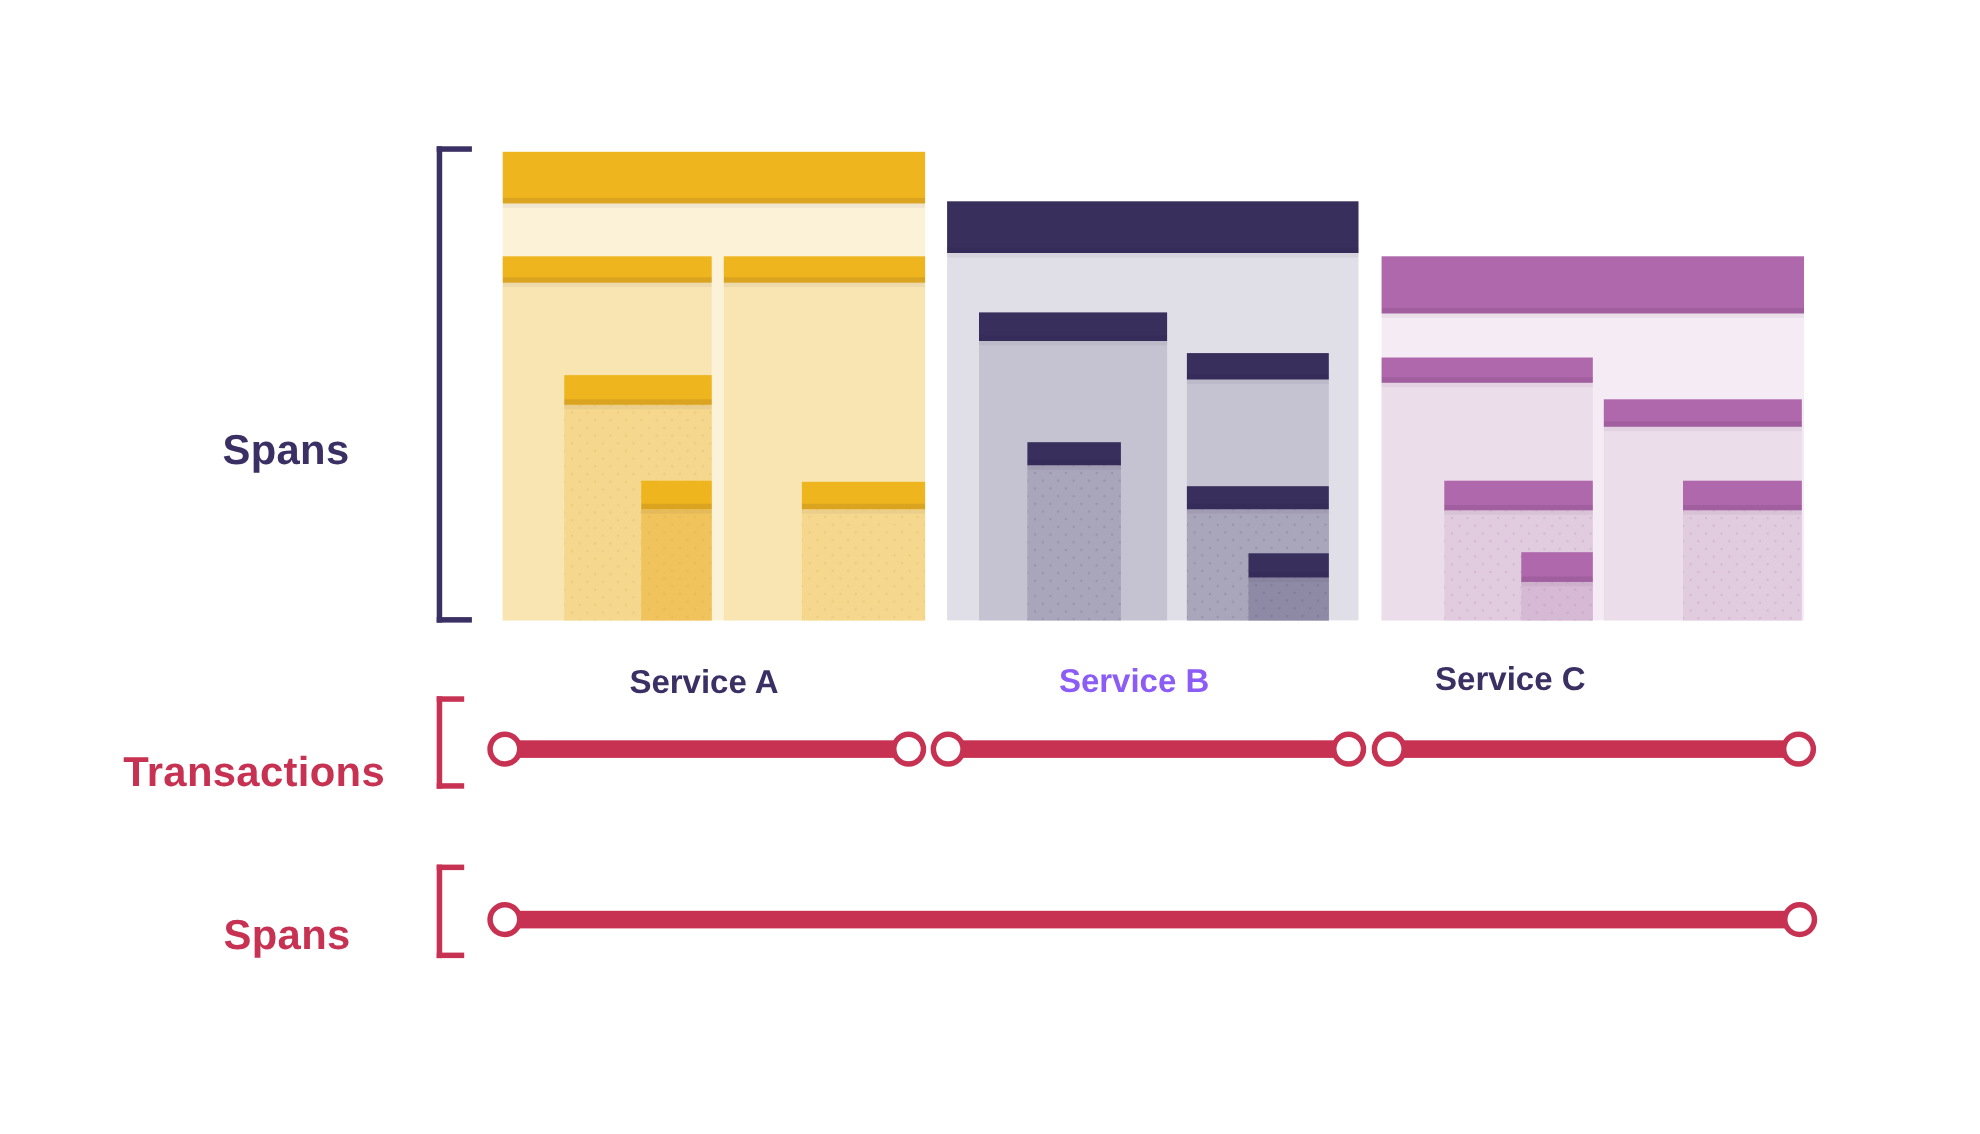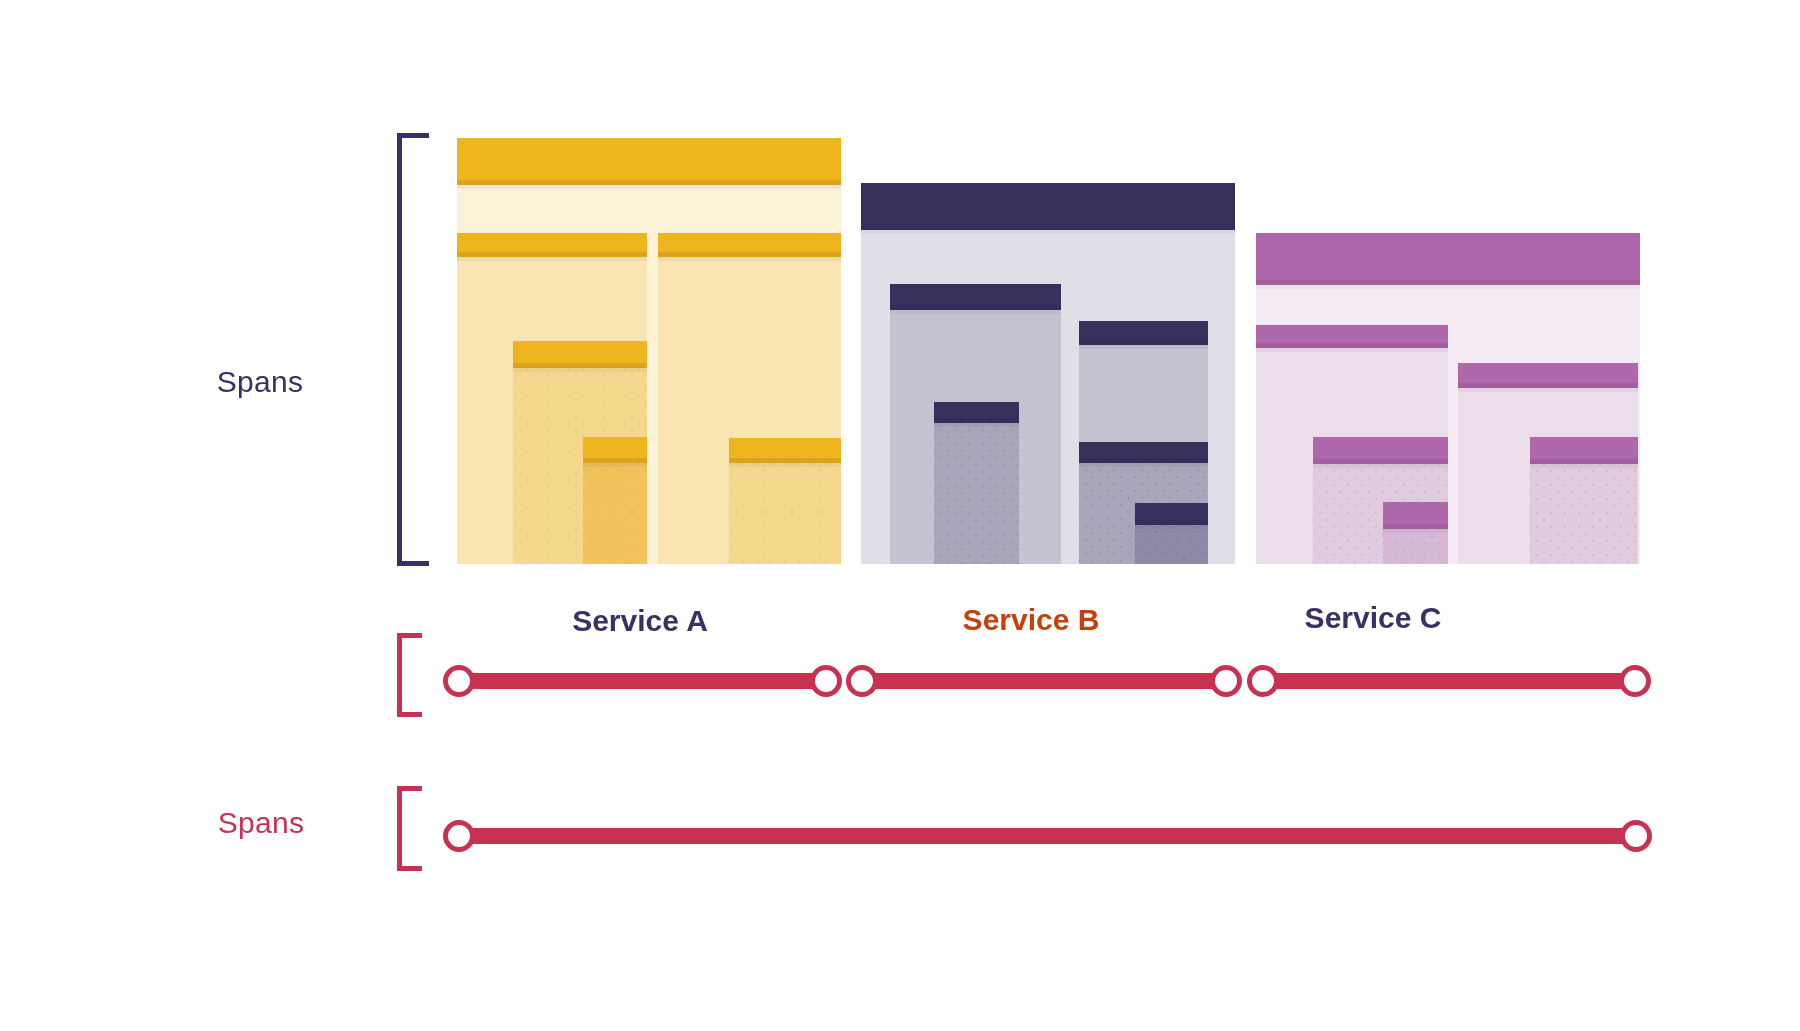--- a/index.html
+++ b/index.html
@@ -6,24 +6,25 @@
   .canvas{
     position:relative;
     width:1800px;height:1031px;
     background:#ffffff;
     font-family:"Liberation Sans", sans-serif;
     overflow:hidden;
   }
   .row-label{
     position:absolute;
     transform:translate(-50%,-50%);
-    font-weight:400;
-    font-size:30px;
+    font-weight:700;
+    font-size:38px;
     letter-spacing:.3px;
     white-space:nowrap;
+    margin-top:28px;
   }
   #spans-label{left:260px;top:382px;}
   #transactions-label{left:231px;top:675px;}
   #trace-label{left:261px;top:823px;}
   .bracket{
     position:absolute;
     box-sizing:border-box;
     border-style:solid;
     background:transparent;
   }
@@ -54,20 +55,21 @@
 </style>
 </head>
 <body>
 
 <div class="canvas">
 
   <div class="bracket" id="spans-bracket" style="border-color: rgb(58, 48, 100);"></div>
   <div class="row-label" id="spans-label" style="color: rgb(58, 48, 100);">Spans</div>
 
   <div class="bracket" id="transactions-bracket" style="border-color: rgb(199, 50, 82);"></div>
+  <div class="row-label" id="transactions-label" style="color: rgb(199, 50, 82);">Transactions</div>
 
   <div class="bracket" id="trace-bracket" style="border-color: rgb(199, 50, 82);"></div>
   <div class="row-label" id="trace-label" style="color: rgb(199, 50, 82);">Spans</div>
 
   <div id="services-layer">
       <div class="span-body" style="left: 457px; top: 185px; width: 384px; height: 379px; background-color: rgb(251, 242, 216);"></div>
       <div class="span-body" style="left: 457px; top: 257px; width: 190px; height: 307px; background-color: rgb(248, 229, 178);"></div>
       <div class="span-body" style="left: 658px; top: 257px; width: 183px; height: 307px; background-color: rgb(248, 229, 178);"></div>
       <div class="span-body" style="left: 513px; top: 368px; width: 134px; height: 196px; background-color: rgb(245, 216, 142); background-image: radial-gradient(rgba(200, 150, 40, 0.18) 1.3px, transparent 1.4px), radial-gradient(rgba(200, 150, 40, 0.18) 1.3px, transparent 1.4px); background-size: 14px 14px; background-position: 0px 0px, 7px 7px;"></div>
       <div class="span-body" style="left: 729px; top: 463px; width: 112px; height: 101px; background-color: rgb(245, 216, 142); background-image: radial-gradient(rgba(200, 150, 40, 0.18) 1.3px, transparent 1.4px), radial-gradient(rgba(200, 150, 40, 0.18) 1.3px, transparent 1.4px); background-size: 14px 14px; background-position: 0px 0px, 7px 7px;"></div>
@@ -84,21 +86,21 @@
       <div class="span-body" style="left: 1079px; top: 345px; width: 129px; height: 219px; background-color: rgb(197, 194, 209);"></div>
       <div class="span-body" style="left: 934px; top: 423px; width: 85px; height: 141px; background-color: rgb(169, 165, 186); background-image: radial-gradient(rgba(56, 47, 93, 0.14) 1.3px, transparent 1.4px), radial-gradient(rgba(56, 47, 93, 0.14) 1.3px, transparent 1.4px); background-size: 14px 14px; background-position: 0px 0px, 7px 7px;"></div>
       <div class="span-body" style="left: 1079px; top: 463px; width: 129px; height: 101px; background-color: rgb(169, 165, 186); background-image: radial-gradient(rgba(56, 47, 93, 0.14) 1.3px, transparent 1.4px), radial-gradient(rgba(56, 47, 93, 0.14) 1.3px, transparent 1.4px); background-size: 14px 14px; background-position: 0px 0px, 7px 7px;"></div>
       <div class="span-body" style="left: 1135px; top: 525px; width: 73px; height: 39px; background-color: rgb(142, 137, 164); background-image: radial-gradient(rgba(56, 47, 93, 0.14) 1.3px, transparent 1.4px), radial-gradient(rgba(56, 47, 93, 0.14) 1.3px, transparent 1.4px); background-size: 14px 14px; background-position: 0px 0px, 7px 7px;"></div>
       <div class="span-header" style="left: 861px; top: 183px; width: 374px; height: 47px; background-color: rgb(56, 47, 93);"></div>
       <div class="span-header" style="left: 890px; top: 284px; width: 171px; height: 26px; background-color: rgb(56, 47, 93);"></div>
       <div class="span-header" style="left: 1079px; top: 321px; width: 129px; height: 24px; background-color: rgb(56, 47, 93);"></div>
       <div class="span-header" style="left: 934px; top: 402px; width: 85px; height: 21px; background-color: rgb(56, 47, 93);"></div>
       <div class="span-header" style="left: 1079px; top: 442px; width: 129px; height: 21px; background-color: rgb(56, 47, 93);"></div>
       <div class="span-header" style="left: 1135px; top: 503px; width: 73px; height: 22px; background-color: rgb(56, 47, 93);"></div>
-      <div class="service-label" style="left: 1031px; top: 620px; color: #c2410c;">Service B</div>
+      <div class="service-label" style="left: 1031px; top: 620px; color: #8b5cf6;">Service B</div>
       <div class="span-body" style="left: 1256px; top: 285px; width: 384px; height: 279px; background-color: rgb(245, 235, 244);"></div>
       <div class="span-body" style="left: 1256px; top: 348px; width: 192px; height: 216px; background-color: rgb(236, 221, 235);"></div>
       <div class="span-body" style="left: 1458px; top: 388px; width: 180px; height: 176px; background-color: rgb(236, 221, 235);"></div>
       <div class="span-body" style="left: 1313px; top: 464px; width: 135px; height: 100px; background-color: rgb(225, 204, 223); background-image: radial-gradient(rgba(175, 104, 171, 0.22) 1.3px, transparent 1.4px), radial-gradient(rgba(175, 104, 171, 0.22) 1.3px, transparent 1.4px); background-size: 14px 14px; background-position: 0px 0px, 7px 7px;"></div>
       <div class="span-body" style="left: 1530px; top: 464px; width: 108px; height: 100px; background-color: rgb(225, 204, 223); background-image: radial-gradient(rgba(175, 104, 171, 0.22) 1.3px, transparent 1.4px), radial-gradient(rgba(175, 104, 171, 0.22) 1.3px, transparent 1.4px); background-size: 14px 14px; background-position: 0px 0px, 7px 7px;"></div>
       <div class="span-body" style="left: 1383px; top: 529px; width: 65px; height: 35px; background-color: rgb(214, 185, 212); background-image: radial-gradient(rgba(175, 104, 171, 0.22) 1.3px, transparent 1.4px), radial-gradient(rgba(175, 104, 171, 0.22) 1.3px, transparent 1.4px); background-size: 14px 14px; background-position: 0px 0px, 7px 7px;"></div>
       <div class="span-header" style="left: 1256px; top: 233px; width: 384px; height: 52px; background-color: rgb(175, 104, 171);"></div>
       <div class="span-header" style="left: 1256px; top: 325px; width: 192px; height: 23px; background-color: rgb(175, 104, 171);"></div>
       <div class="span-header" style="left: 1458px; top: 363px; width: 180px; height: 25px; background-color: rgb(175, 104, 171);"></div>
       <div class="span-header" style="left: 1313px; top: 437px; width: 135px; height: 27px; background-color: rgb(175, 104, 171);"></div>

